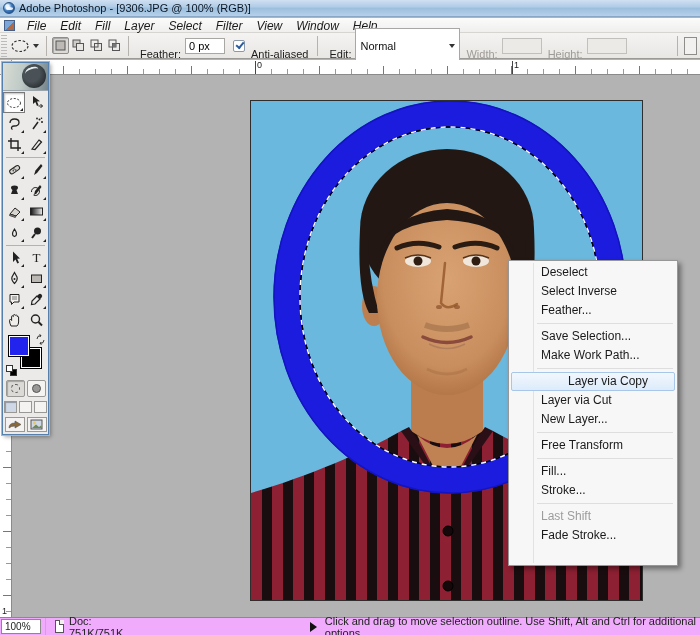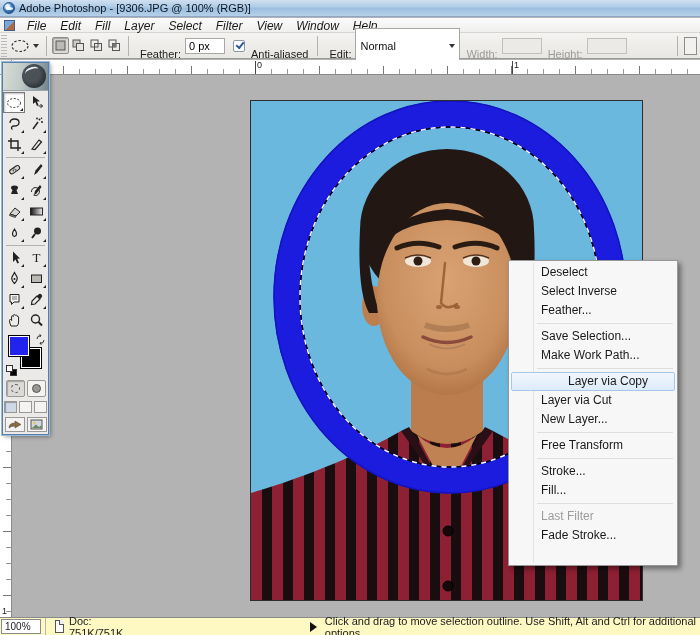--- a/index.html
+++ b/index.html
@@ -132,21 +132,21 @@
   .cm-item { height:19px; line-height:19px; padding-left:30px; font-size:12px; color:#1a1a1a;
     position:relative; margin:0 2px; }
   .cm-item.highlight { background:linear-gradient(#f2f7fd,#dcebfb); border:1px solid #a8c7e8;
     border-radius:2px; line-height:17px;text-align:center; }
   .cm-item.disabled { color:#9c9c9c; }
   .cm-sep { height:7px; display:flex; align-items:center; }
   .cm-sep::after { content:""; margin-left:28px; width:136px; height:1px; background:#dedede; }
 
   
   .statusbar { position:absolute; left:0; top:617px; width:700px; height:18px;
-    background:#fef9c3; border-top:1px solid #8a8a8a; display:flex; align-items:center; font-size:11px; }
+    background:#f0abfc; border-top:1px solid #8a8a8a; display:flex; align-items:center; font-size:11px; }
   .zoom-box { width:43px; height:15px; background:#fff; border:1px solid #8a8a8a; margin-left:1px;
     padding:1px 3px 0 3px; font-size:10px; color:#222; }
   .sb-sep { width:1px; height:17px; background:#b8b6b2; margin:0 4px; }
   .sb-docicon { width:10px; height:13px; border:1px solid #555; background:#fff; position:relative; margin:0 5px; }
   .sb-docicon::after { content:""; position:absolute; right:-1px; top:-1px; width:4px; height:4px;
     background:#f0efed; border-left:1px solid #555; border-bottom:1px solid #555; }
   .sb-doc { color:#222; margin-right:8px; }
   .sb-tri { width:0; height:0; border-top:5px solid transparent; border-bottom:5px solid transparent;
     border-left:7px solid #111; margin:0 8px 0 160px; }
   .sb-hint { color:#222; }
@@ -528,24 +528,24 @@
   <div class="cm-sep"></div>
   <div class="cm-item">Save Selection...</div>
   <div class="cm-item">Make Work Path...</div>
   <div class="cm-sep"></div>
   <div class="cm-item highlight">Layer via Copy</div>
   <div class="cm-item">Layer via Cut</div>
   <div class="cm-item">New Layer...</div>
   <div class="cm-sep"></div>
   <div class="cm-item">Free Transform</div>
   <div class="cm-sep"></div>
+  <div class="cm-item">Fill...</div>
   <div class="cm-item">Stroke...</div>
-  <div class="cm-item">Fill...</div>
   <div class="cm-sep"></div>
-  <div class="cm-item disabled">Last Filter</div>
+  <div class="cm-item disabled">Last Shift</div>
   <div class="cm-item">Fade Stroke...</div>
 </div>
 
 <div class="statusbar">
   <div class="zoom-box">100%</div>
   <div class="sb-sep"></div>
   <div class="sb-docicon"></div>
   <span class="sb-doc">Doc: 751K/751K</span>
   <span class="sb-tri"></span>
   <span class="sb-hint">Click and drag to move selection outline. Use Shift, Alt and Ctrl for additional options.</span>

